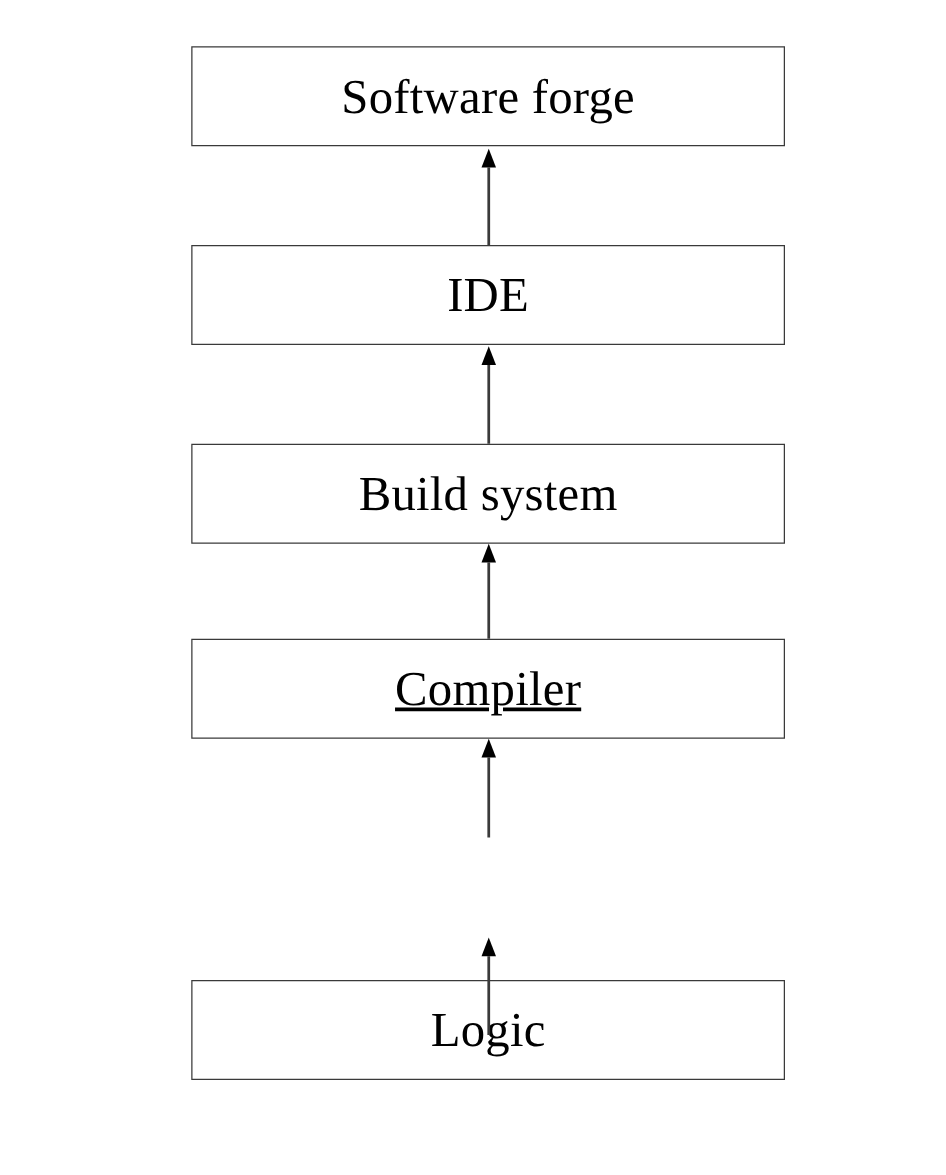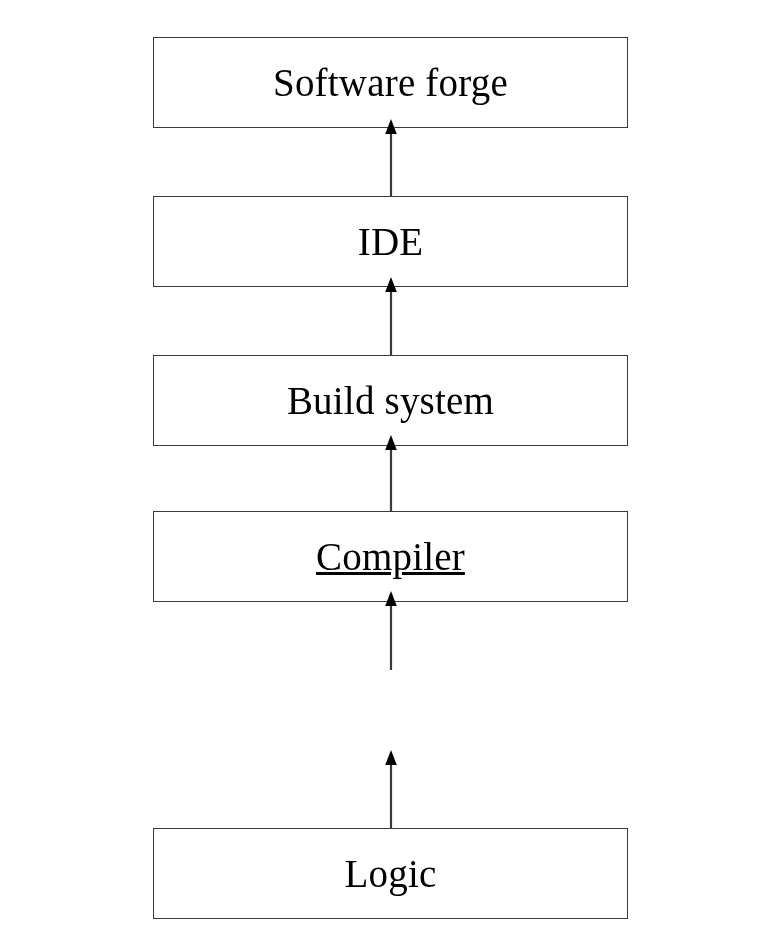--- a/index.html
+++ b/index.html
@@ -15,21 +15,21 @@
     position: relative;
     width: 757px;
     height: 940px;
     background: #ffffff;
     overflow: hidden;
   }
   .node-box {
     position: absolute;
     left: 153px;
     width: 475px;
-    height: 91px;
+    height: 80px;
     box-sizing: border-box;
     border: 1px solid #3a3a3a;
     background: #ffffff;
     display: flex;
     align-items: center;
     justify-content: center;
   }
   .node-label {
     font-family: "Liberation Serif", "DejaVu Serif", serif;
     font-size: 39px;
@@ -65,21 +65,21 @@
 
   <div class="node-box" style="top:355px;">
     <span class="node-label">Build system</span>
   </div>
 
   <div class="node-box" style="top:511px;text-decoration:underline;">
     <span class="node-label">Compiler</span>
   </div>
 
 
-  <div class="node-box" style="top:828px;">
+  <div class="node-box" style="top:784px;">
     <span class="node-label">Logic</span>
   </div>
 
   <div class="edge-arrow" style="top:119px; height:77px;">
     <svg viewBox="0 0 28 77" preserveAspectRatio="none">
       <line x1="14" y1="77" x2="14" y2="15" stroke="#3a3a3a" stroke-width="2.2"></line>
       <polygon points="14,0 8.2,15 19.8,15" fill="#000000"></polygon>
     </svg>
   </div>
 

